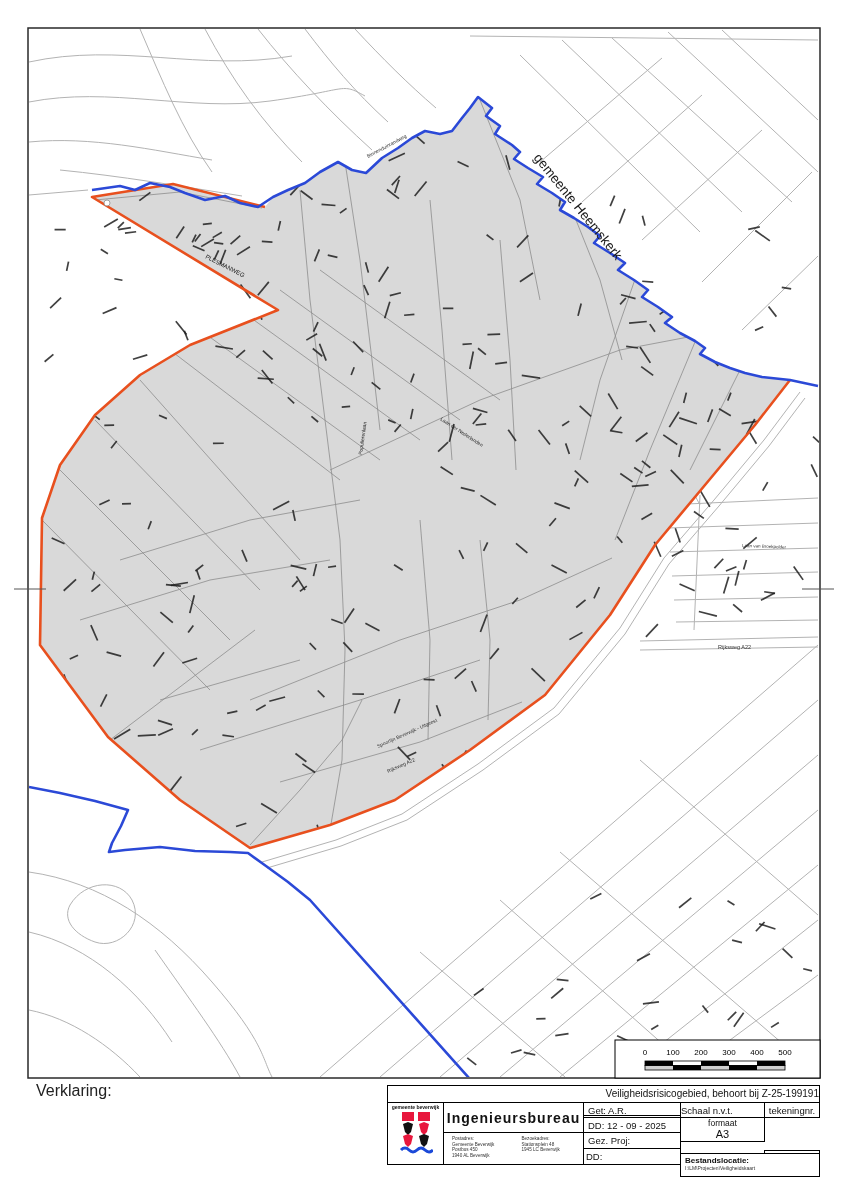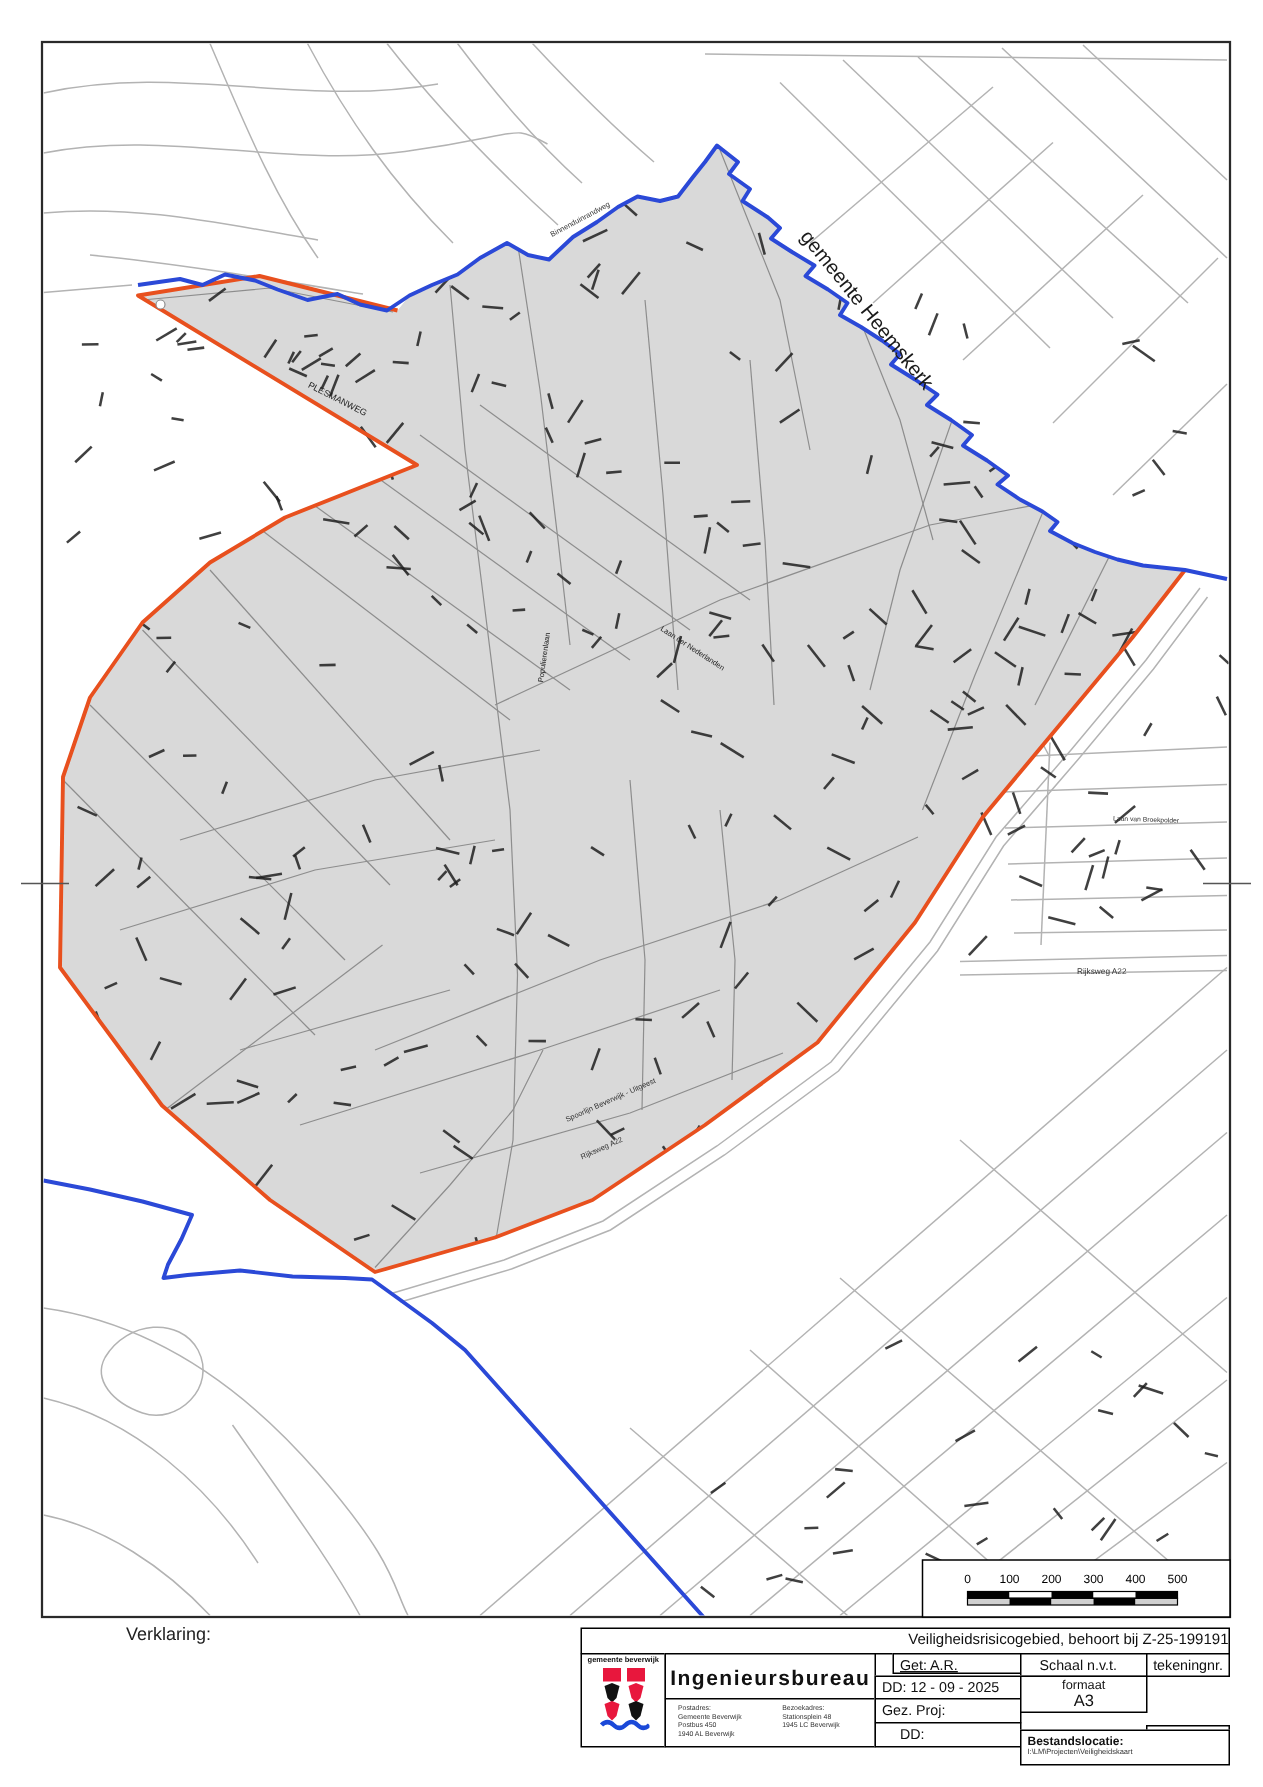--- a/index.html
+++ b/index.html
@@ -1,39 +1,39 @@
 <!DOCTYPE html>
 <html><head>
 <meta charset="utf-8">
 <style>
   html,body{margin:0;padding:0;background:#ffffff;}
   .page{position:relative;width:842px;height:1191px;background:#fff;overflow:hidden;
         font-family:"Liberation Sans", sans-serif;color:#111;}
   svg text{font-family:"Liberation Sans", sans-serif;}
   
   .legend{position:absolute;left:36px;top:1082px;}
-  .legend-heading{font-size:12px;color:#222;margin-left:48px;}
+  .legend-heading{font-size:16px;color:#222;}
   .legend-row{display:flex;align-items:center;margin-top:4px;}
   .legend-swatch{width:60px;height:18px;background:#d9d9d9;border:3px solid #e8501e;margin-left:18px;}
   .legend-item-label{font-size:10.5px;margin-left:14px;color:#222;}
   
   .tb{position:absolute;left:387px;top:1085px;width:433px;height:80px;background:#fff;}
   .tb .cell{position:absolute;border:1px solid #000;box-sizing:border-box;background:#fff;}
   .tb-title{left:0;top:0;width:433px;height:18px;font-size:10px;line-height:16px;padding-left:7px;text-align:right;}
   .tb-logo{left:0;top:17px;width:57px;height:63px;text-align:center;}
   .tb-logo .logo-text{font-size:5px;font-weight:bold;line-height:5px;margin-top:2px;}
   .tb-bureau{left:56px;top:17px;width:141px;height:31px;display:flex;align-items:center;justify-content:center;
              font-size:14px;font-weight:bold;letter-spacing:1px;}
   .tb-addr{left:56px;top:47px;width:141px;height:33px;display:flex;font-size:4.6px;line-height:5.6px;color:#333;}
   .tb-addr .col{flex:1;padding:3px 0 0 8px;}
-  .tb-get{left:208px;top:17px;width:98px;height:14px;font-size:9.5px;line-height:15px;padding-left:4px;text-decoration:underline;}
+  .tb-get{left:196px;top:17px;width:98px;height:14px;font-size:9.5px;line-height:15px;padding-left:4px;}
   .tb-dd1{left:196px;top:32px;width:98px;height:16px;font-size:9.5px;line-height:15px;padding-left:4px;}
   .tb-gez{left:196px;top:47px;width:98px;height:17px;font-size:9.5px;line-height:16px;padding-left:4px;}
-  .tb-dd2{left:196px;top:63px;width:98px;height:17px;font-size:9.5px;line-height:16px;padding-left:16px;}
-  .tb-schaal{left:293px;top:17px;width:85px;height:16px;font-size:9.5px;line-height:15px;padding-left:12px;}
+  .tb-dd2{left:196px;top:63px;width:98px;height:17px;font-size:9.5px;line-height:16px;padding-left:2px;}
+  .tb-schaal{left:293px;top:17px;width:85px;height:16px;font-size:9.5px;line-height:15px;padding-left:0;}
   .tb-formaat{left:293px;top:32px;width:85px;height:25px;text-align:center;}
   .tb-formaat .fl{font-size:8.5px;line-height:10px;}
   .tb-formaat .fv{font-size:11px;line-height:12px;}
   .tb-teklabel{left:377px;top:17px;width:56px;height:16px;font-size:9.5px;line-height:15px;text-align:center;}
   .tb-tekval{left:377px;top:32px;width:56px;height:25px;font-size:11.5px;line-height:24px;text-align:center;margin-top:33px;}
   .tb-bestand{left:293px;top:68px;width:140px;height:24px;padding:2px 0 0 4px;}
   .tb-bestand .bl{font-size:8px;font-weight:bold;line-height:9px;}
   .tb-bestand .bv{font-size:5px;line-height:7px;color:#333;}
 </style>
 </head>

